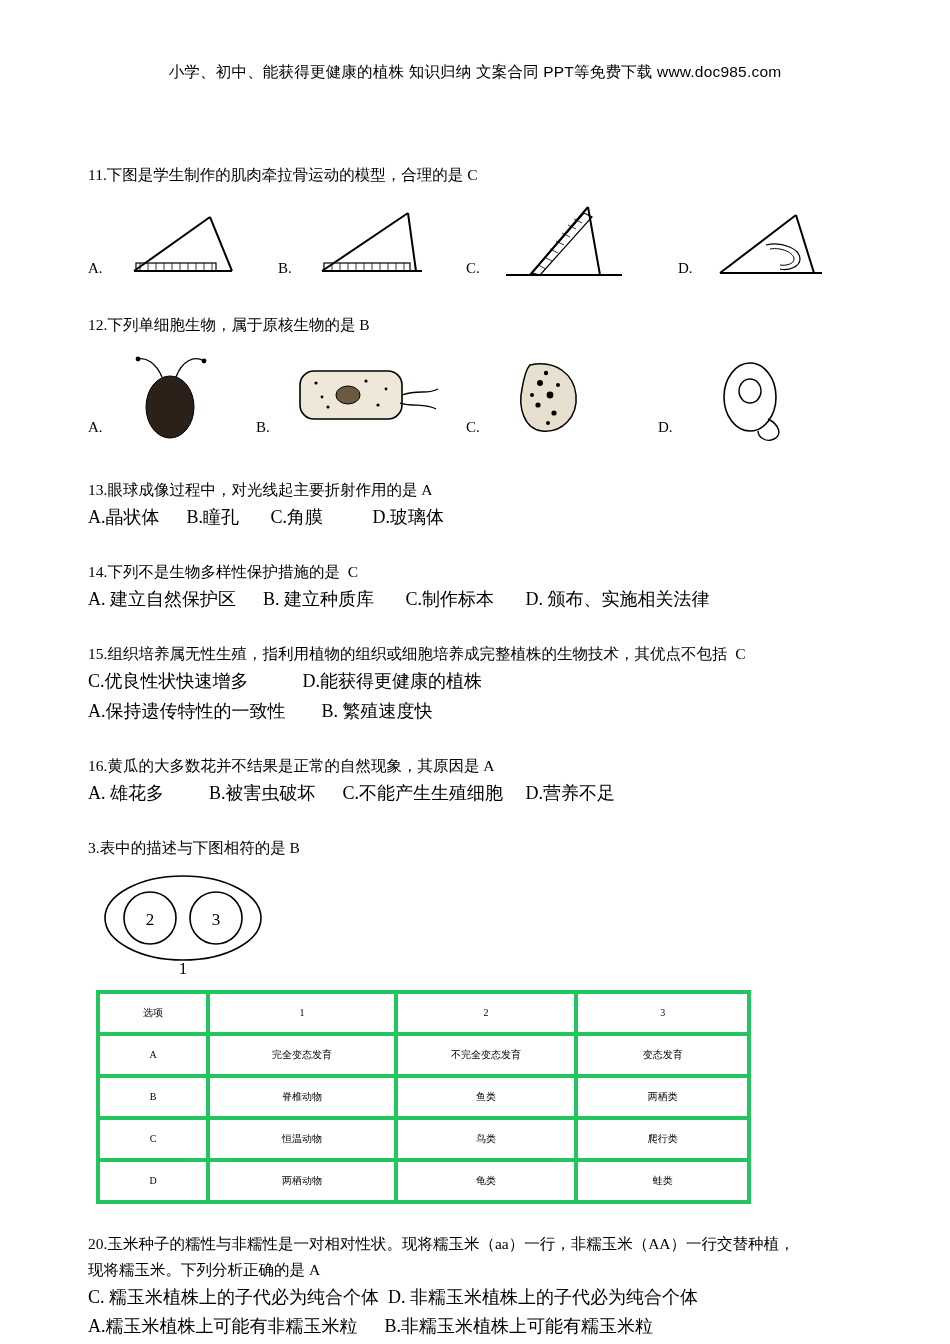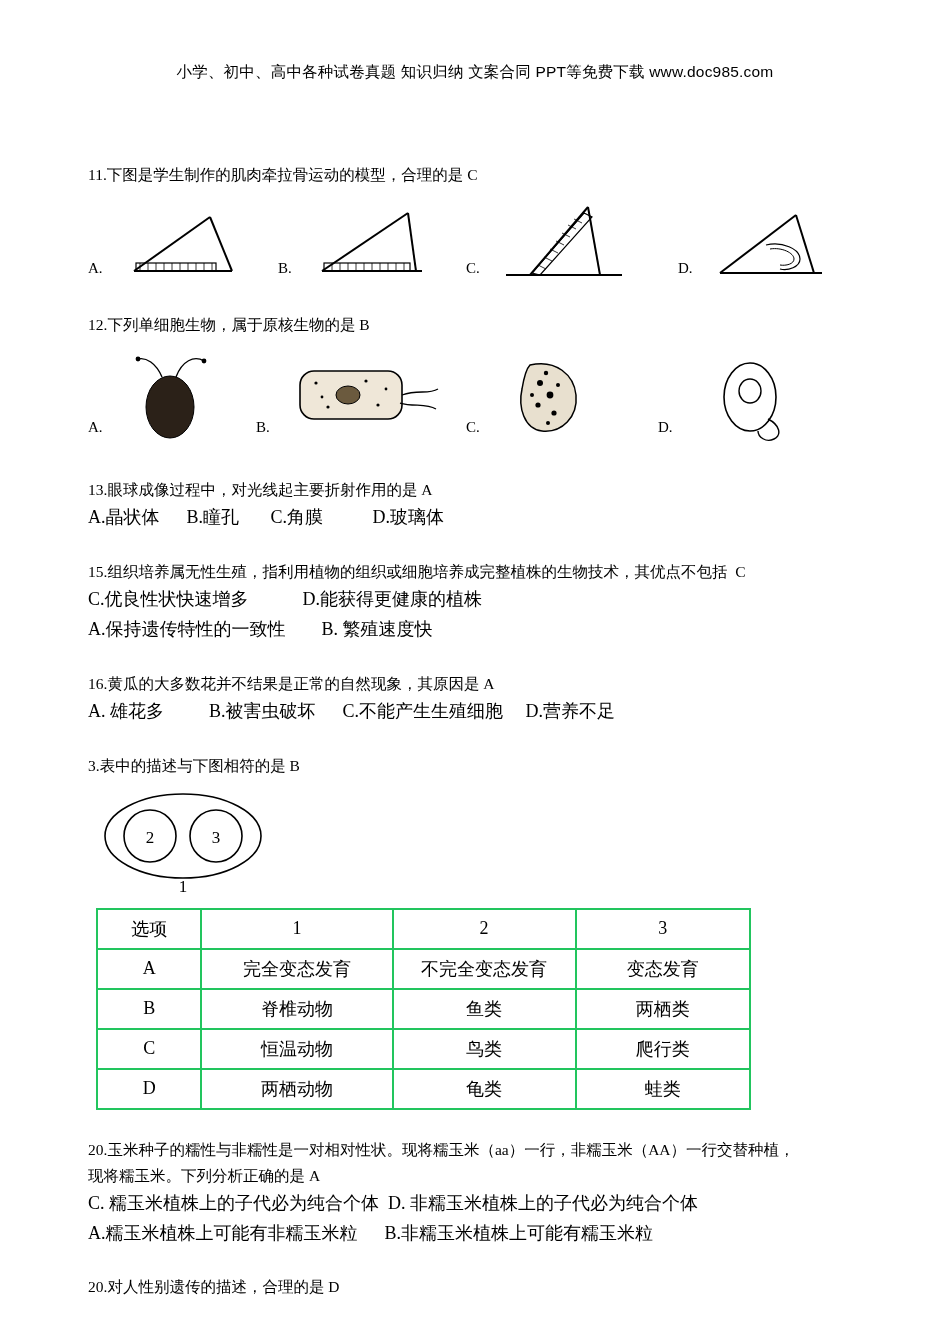--- a/index.html
+++ b/index.html
@@ -80,42 +80,42 @@
     position: relative;
     height: 105px;
     margin: 8px 0 12px 0;
   }
   table.data-table {
     border-collapse: collapse;
     margin: 10px 0 10px 8px;
     width: 655px;
   }
   table.data-table td {
-    border: 2px solid #22c55e;
+    border: 4px solid #22c55e;
     height: 34px;
     text-align: center;
-    font-size: 18px;
-    padding: 2px 14px;
+    font-size: 10px;
+    padding: 2px 20px;
   }
   table.data-table td.col-opt { width: 88px; }
   table.data-table td.col-1 { width: 196px; }
   table.data-table td.col-2 { width: 186px; }
   table.data-table td.col-3 { width: 175px; }
   .venn {
     margin: 8px 0 4px 10px;
     position: relative;
     height: 112px;
   }
 </style>
 </head>
 <body>
 
 <div class="page">
 
-  <div class="watermark">小学、初中、高中各种试卷真题 知识归纳 文案合同 PPT等免费下载  www.doc985.com</div>
+  <div class="watermark">小学、初中、能获得更健康的植株 知识归纳 文案合同 PPT等免费下载  www.doc985.com</div>
 
   <div class="content">
 
     <div class="block">
       <p class="q-line">11.下图是学生制作的肌肉牵拉骨运动的模型，合理的是 C</p>
 
       <div class="fig-row">
 
         <div class="fig-item" style="left:0px;width:175px;">
           <span class="fig-label">A.</span>
@@ -245,20 +245,24 @@
         </div>
 
       </div>
     </div>
 
     <div class="block">
       <p class="q-line">13.眼球成像过程中，对光线起主要折射作用的是 A</p>
       <p class="opt-line">A.晶状体      B.瞳孔       C.角膜           D.玻璃体</p>
     </div>
 
+    <div class="block">
+      <p class="q-line">14.下列不是生物多样性保护措施的是  C</p>
+      <p class="opt-line">A. 建立自然保护区      B. 建立种质库       C.制作标本       D. 颁布、实施相关法律</p>
+    </div>
 
     <div class="block">
       <p class="q-line">15.组织培养属无性生殖，指利用植物的组织或细胞培养成完整植株的生物技术，其优点不包括  C</p>
       <p class="opt-line">C.优良性状快速增多            D.能获得更健康的植株</p>
       <p class="opt-line">A.保持遗传特性的一致性        B. 繁殖速度快</p>
     </div>
 
     <div class="block">
       <p class="q-line">16.黄瓜的大多数花并不结果是正常的自然现象，其原因是 A</p>
       <p class="opt-line">A. 雄花多          B.被害虫破坏      C.不能产生生殖细胞     D.营养不足</p>

